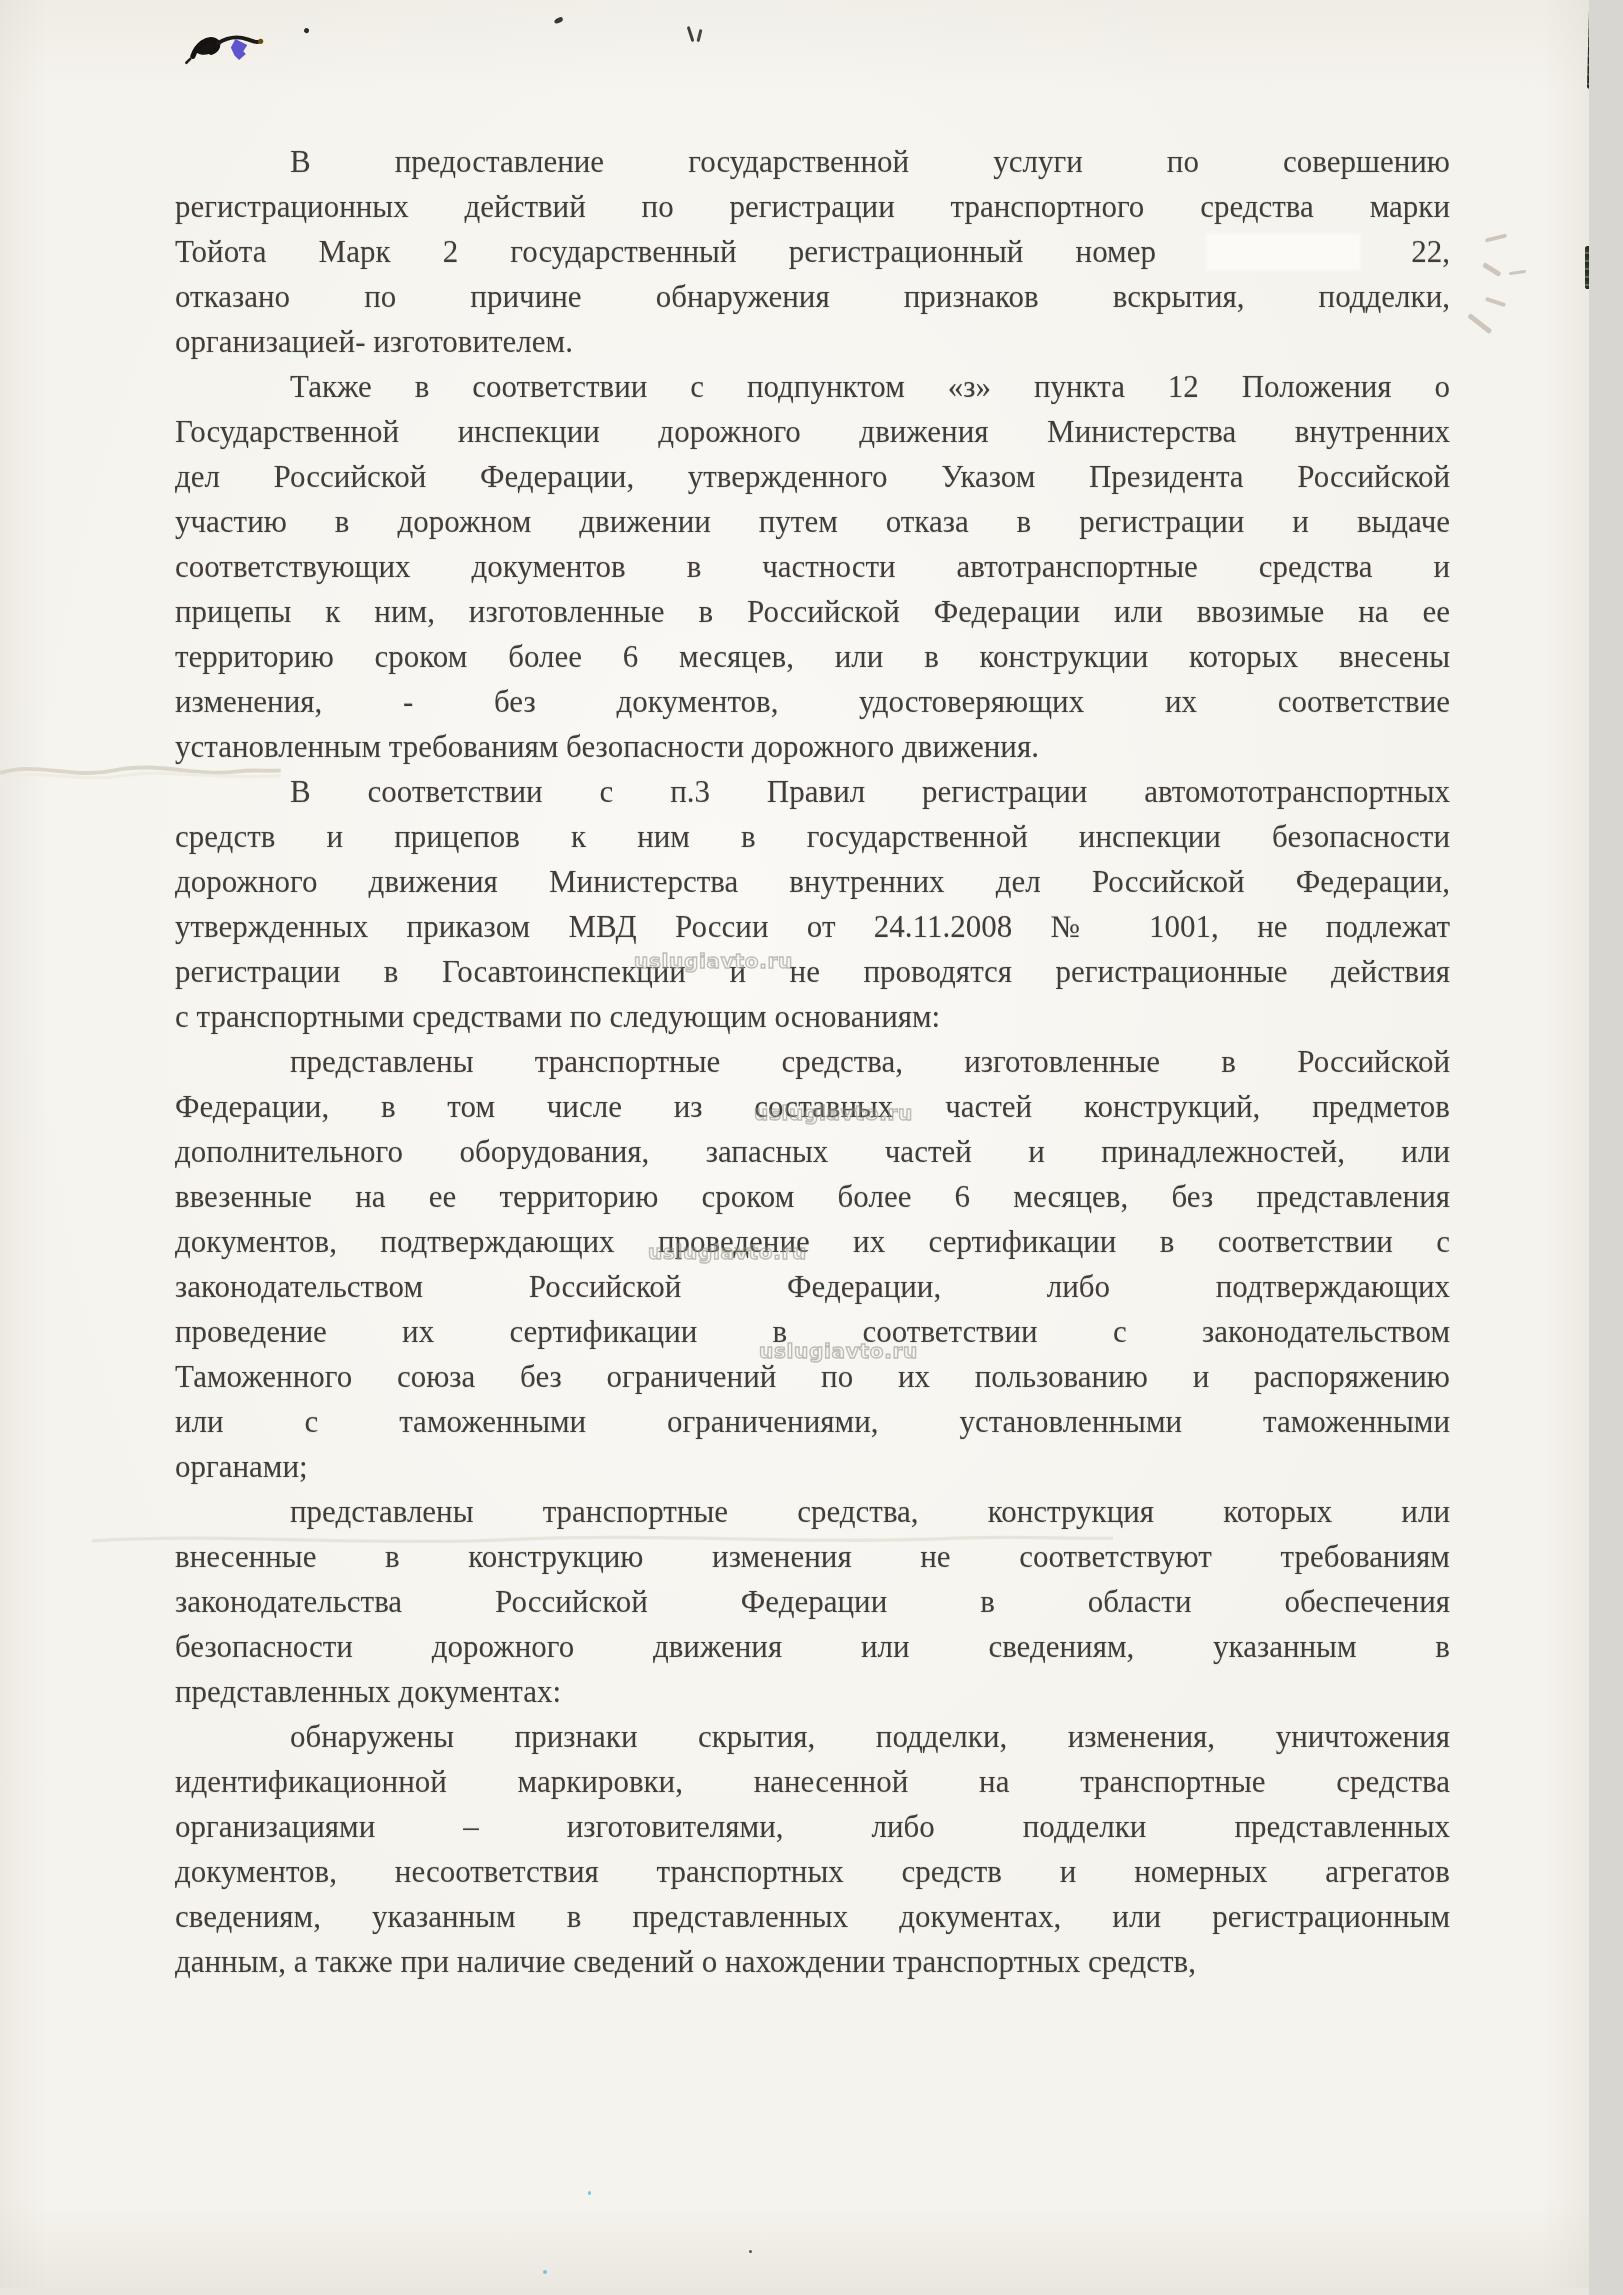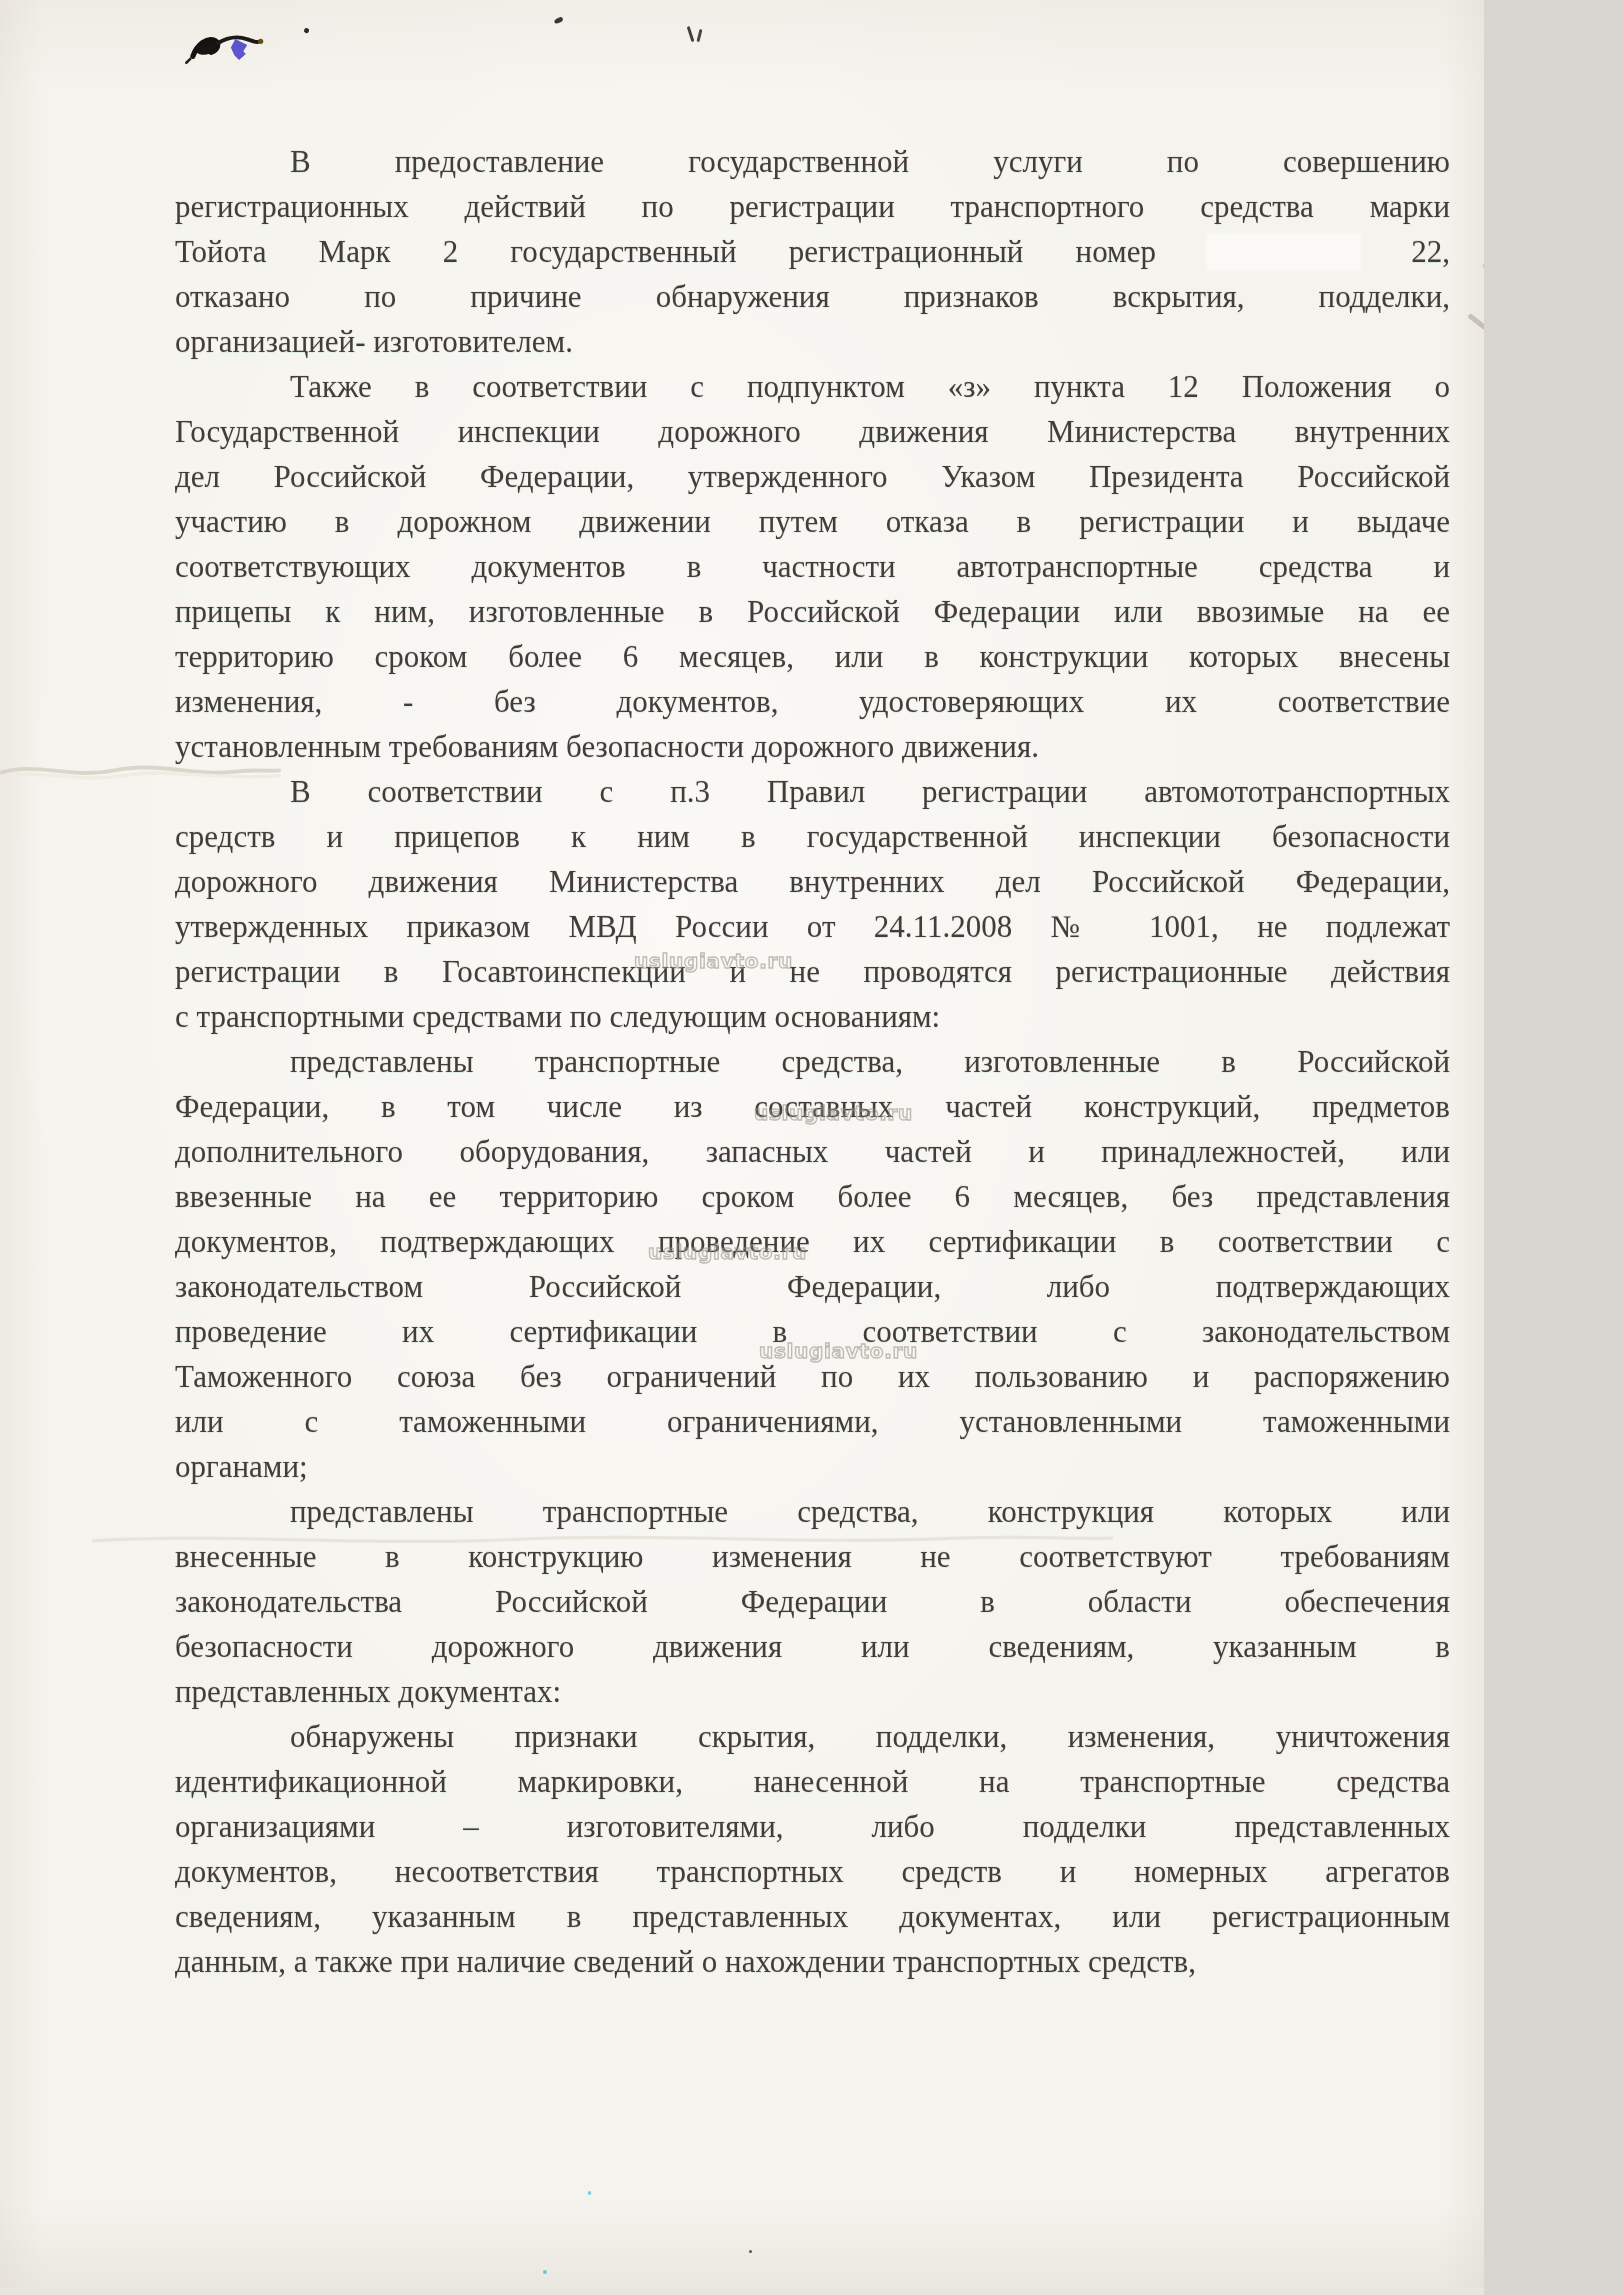--- a/index.html
+++ b/index.html
@@ -1,25 +1,24 @@
 <!DOCTYPE html>
 <html style="font-size:10.5px"><head>
 <meta charset="utf-8">
 <style>
   html,body { margin:0; padding:0; background:#d8d6d0; }
   .page {
-    position:relative; width:1456px; height:2295px;
+    position:relative; width:1589px; height:2295px;
     background:#f5f3ed;
     background-image:
       radial-gradient(ellipse at 45% 40%, rgba(255,255,255,0.5) 0%, rgba(255,255,255,0) 60%),
       linear-gradient(90deg, rgba(210,205,195,0.25) 0%, rgba(255,255,255,0) 3%, rgba(255,255,255,0) 97%, rgba(215,210,200,0.3) 100%),
       linear-gradient(180deg, rgba(235,232,224,0.6) 0%, rgba(255,255,255,0) 4%, rgba(255,255,255,0) 96%, rgba(228,225,216,0.7) 100%);
     overflow:hidden;
     font-family:"Liberation Serif", serif;
-    padding-left:28px;
   }
   
   .doc-text {
     position:absolute; left:175px; top:139px; width:1275px;
     font-size:31px; line-height:45px; color:#433d3a;
     text-shadow: 0.3px 0.8px 0 rgba(0,160,170,0.10), -0.3px -0.7px 0 rgba(195,85,40,0.10);
   }
   .line { text-align:justify; text-align-last:justify; height:45px; }
   .line.para-start { text-indent:115px; }
   .line.para-end { text-align-last:left; }

